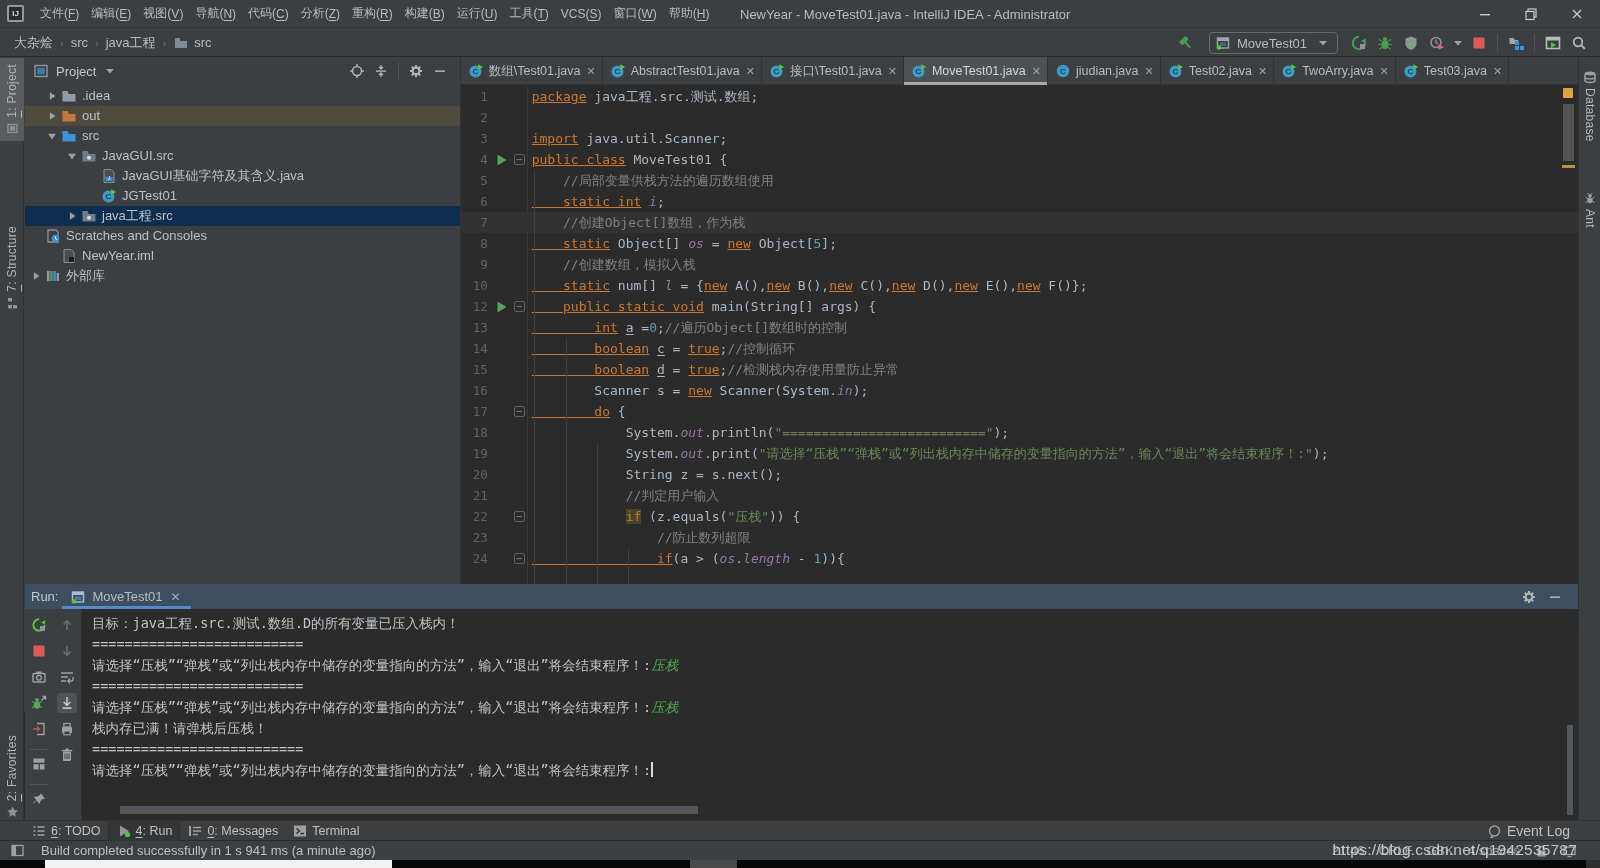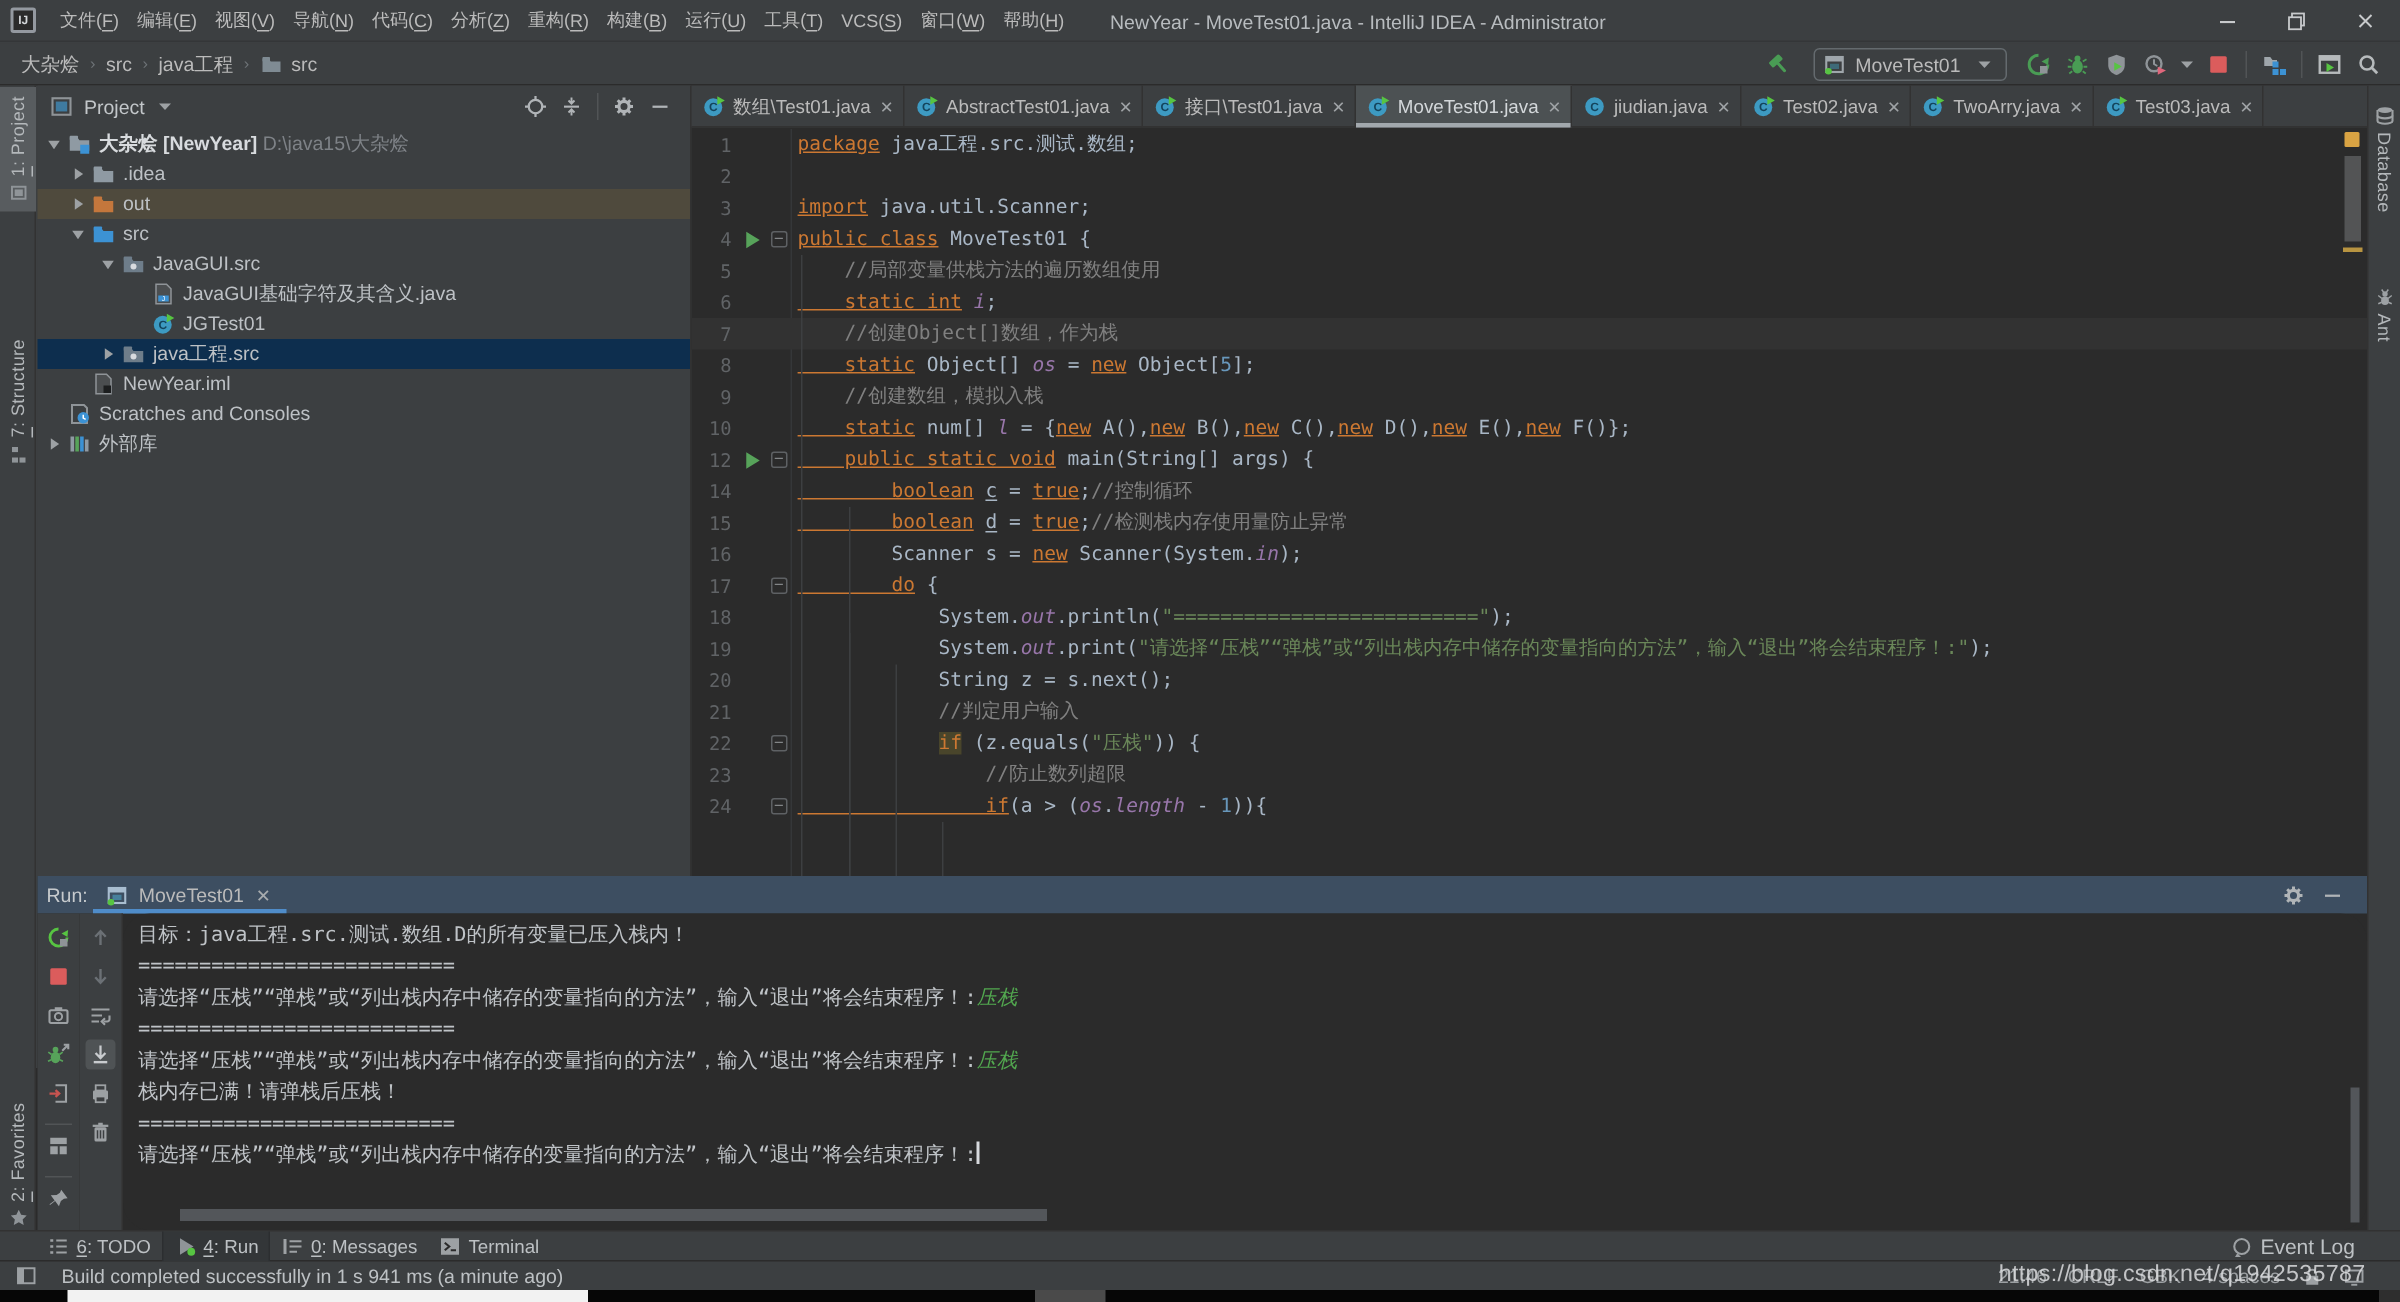--- a/index.html
+++ b/index.html
@@ -412,35 +412,20 @@
               <span class="ic">
                 <svg width="16" height="16" viewBox="0 0 16 16">
                   <rect x="3" y="7.4" width="10" height="1.5" fill="#b0b4b7"></rect>
                 </svg>
               </span>
             </div>
           </div>
       </div>
       <div id="project-tree">
           <div class="tree-row">
-            <span class="chev ic" style="left: 5px;">
-              <svg width="14" height="14" viewBox="0 0 14 14">
-                <path d="M2.5 4.5h9L7 11z" fill="#9da1a4"></path>
-              </svg>
-            </span>
-            <span class="ticon ic" style="left: 20px;">
-              <svg width="16" height="16" viewBox="0 0 16 16">
-                <path d="M1.5 3.5h5l1.5 2h6.5v7H1.5z" fill="#8f9aa3"></path>
-                <rect x="1.5" y="2.5" width="5.5" height="3" rx="0.5" fill="#8f9aa3"></rect>
-                <rect x="8.5" y="8.5" width="6" height="6" fill="#3c92d4"></rect>
-              </svg>
-            </span>
-            <span class="tlabel tree-root-label" style="left: 41px;"><b>大杂烩 [NewYear]</b><span class="suffix"> D:\java15\大杂烩</span></span>
-          </div>
-          <div class="tree-row">
             <span class="chev ic" style="left: 21px;">
               <svg width="14" height="14" viewBox="0 0 14 14">
                 <path d="M4.5 2.5l6.5 4.5-6.5 4.5z" fill="#9da1a4"></path>
               </svg>
             </span>
             <span class="ticon ic" style="left: 36px;">
               <svg width="16" height="16" viewBox="0 0 16 16">
                 <path d="M1.5 4h5l1.5 2h6.5v7.5H1.5z" fill="#8f9aa3"></path>
                 <rect x="1.5" y="3" width="5.5" height="3" rx="0.5" fill="#8f9aa3"></rect>
               </svg>
@@ -519,37 +504,37 @@
             <span class="ticon ic" style="left: 56px;">
               <svg width="16" height="16" viewBox="0 0 16 16">
                 <path d="M1.5 4h5l1.5 2h6.5v7.5H1.5z" fill="#6e7d8a"></path>
                 <rect x="1.5" y="3" width="5.5" height="3" rx="0.5" fill="#6e7d8a"></rect>
                 <circle cx="8" cy="9.7" r="2" fill="#d7dade"></circle>
               </svg>
             </span>
             <span class="tlabel" style="left: 77px;">java工程.src</span>
           </div>
           <div class="tree-row">
-            <span class="ticon ic" style="left: 36px;">
-              <svg width="16" height="16" viewBox="0 0 16 16">
-                <path d="M3 1.5h7l3 3V14.5H3z" fill="#4b4e50" stroke="#8f9498" stroke-width="1"></path>
-                <rect x="8" y="9" width="5" height="5" fill="#1c1e1f"></rect>
-              </svg>
-            </span>
-            <span class="tlabel" style="left: 57px;">NewYear.iml</span>
-          </div>
-          <div class="tree-row">
             <span class="ticon ic" style="left: 20px;">
               <svg width="16" height="16" viewBox="0 0 16 16">
                 <path d="M3 2h8l2 2v10H3z" fill="none" stroke="#8f9498" stroke-width="1.3"></path>
                 <circle cx="10.5" cy="10.5" r="3.8" fill="#3c92d4"></circle>
                 <path d="M10.5 8.5v2.2l1.6.9" stroke="#fff" stroke-width="1" fill="none"></path>
               </svg>
             </span>
             <span class="tlabel" style="left: 41px;">Scratches and Consoles</span>
+          </div>
+          <div class="tree-row">
+            <span class="ticon ic" style="left: 36px;">
+              <svg width="16" height="16" viewBox="0 0 16 16">
+                <path d="M3 1.5h7l3 3V14.5H3z" fill="#4b4e50" stroke="#8f9498" stroke-width="1"></path>
+                <rect x="8" y="9" width="5" height="5" fill="#1c1e1f"></rect>
+              </svg>
+            </span>
+            <span class="tlabel" style="left: 57px;">NewYear.iml</span>
           </div>
           <div class="tree-row">
             <span class="chev ic" style="left: 5px;">
               <svg width="14" height="14" viewBox="0 0 14 14">
                 <path d="M4.5 2.5l6.5 4.5-6.5 4.5z" fill="#9da1a4"></path>
               </svg>
             </span>
             <span class="ticon ic" style="left: 20px;">
               <svg width="16" height="16" viewBox="0 0 16 16">
                 <rect x="2" y="3" width="2.4" height="10" fill="#8f9aa3"></rect>
@@ -663,20 +648,21 @@
                 </svg></span><span class="foldmark">–</span></div><span class="code-text"><span class="tok-k">public class</span><span class="tok-t"> MoveTest01 {</span></span></div>
           <div class="code-line"><div class="gutter"><span class="lnum">5</span></div><span class="code-text"><span class="tok-c">    //局部变量供栈方法的遍历数组使用</span></span></div>
           <div class="code-line"><div class="gutter"><span class="lnum">6</span></div><span class="code-text"><span class="tok-k">    static int</span><span class="tok-f"> i</span><span class="tok-t">;</span></span></div>
           <div class="code-line cur"><div class="gutter"><span class="lnum">7</span></div><span class="code-text"><span class="tok-c">    //创建Object[]数组，作为栈</span></span></div>
           <div class="code-line"><div class="gutter"><span class="lnum">8</span></div><span class="code-text"><span class="tok-k">    static</span><span class="tok-t"> Object[] </span><span class="tok-f">os</span><span class="tok-t"> = </span><span class="tok-k">new</span><span class="tok-t"> Object[</span><span class="tok-n">5</span><span class="tok-t">];</span></span></div>
           <div class="code-line"><div class="gutter"><span class="lnum">9</span></div><span class="code-text"><span class="tok-c">    //创建数组，模拟入栈</span></span></div>
           <div class="code-line"><div class="gutter"><span class="lnum">10</span></div><span class="code-text"><span class="tok-k">    static</span><span class="tok-t"> num[] </span><span class="tok-f">l</span><span class="tok-t"> = {</span><span class="tok-k">new</span><span class="tok-t"> A(),</span><span class="tok-k">new</span><span class="tok-t"> B(),</span><span class="tok-k">new</span><span class="tok-t"> C(),</span><span class="tok-k">new</span><span class="tok-t"> D(),</span><span class="tok-k">new</span><span class="tok-t"> E(),</span><span class="tok-k">new</span><span class="tok-t"> F()};</span></span></div>
           <div class="code-line"><div class="gutter"><span class="lnum">12</span><span class="runmark ic"><svg width="13" height="13" viewBox="0 0 13 13">
                   <path d="M2.5 1.5l9 5.5-9 5.5z" fill="#57a35a"></path>
                 </svg></span><span class="foldmark">–</span></div><span class="code-text"><span class="tok-k">    public static void</span><span class="tok-t"> main(String[] args) {</span></span></div>
+          <div class="code-line"><div class="gutter"><span class="lnum">13</span></div><span class="code-text"><span class="tok-k">        int</span><span class="tok-t"> </span><span class="tok-l">a</span><span class="tok-t"> =</span><span class="tok-n">0</span><span class="tok-t">;</span><span class="tok-c">//遍历Object[]数组时的控制</span></span></div>
           <div class="code-line"><div class="gutter"><span class="lnum">14</span></div><span class="code-text"><span class="tok-k">        boolean</span><span class="tok-t"> </span><span class="tok-l">c</span><span class="tok-t"> = </span><span class="tok-k">true</span><span class="tok-t">;</span><span class="tok-c">//控制循环</span></span></div>
           <div class="code-line"><div class="gutter"><span class="lnum">15</span></div><span class="code-text"><span class="tok-k">        boolean</span><span class="tok-t"> </span><span class="tok-l">d</span><span class="tok-t"> = </span><span class="tok-k">true</span><span class="tok-t">;</span><span class="tok-c">//检测栈内存使用量防止异常</span></span></div>
           <div class="code-line"><div class="gutter"><span class="lnum">16</span></div><span class="code-text"><span class="tok-t">        Scanner s = </span><span class="tok-k">new</span><span class="tok-t"> Scanner(System.</span><span class="tok-f">in</span><span class="tok-t">);</span></span></div>
           <div class="code-line"><div class="gutter"><span class="lnum">17</span><span class="foldmark">–</span></div><span class="code-text"><span class="tok-k">        do</span><span class="tok-t"> {</span></span></div>
           <div class="code-line"><div class="gutter"><span class="lnum">18</span></div><span class="code-text"><span class="tok-t">            System.</span><span class="tok-f">out</span><span class="tok-t">.println(</span><span class="tok-s">"=========================="</span><span class="tok-t">);</span></span></div>
           <div class="code-line"><div class="gutter"><span class="lnum">19</span></div><span class="code-text"><span class="tok-t">            System.</span><span class="tok-f">out</span><span class="tok-t">.print(</span><span class="tok-s">"请选择“压栈”“弹栈”或“列出栈内存中储存的变量指向的方法”，输入“退出”将会结束程序！:"</span><span class="tok-t">);</span></span></div>
           <div class="code-line"><div class="gutter"><span class="lnum">20</span></div><span class="code-text"><span class="tok-t">            String z = s.next();</span></span></div>
           <div class="code-line"><div class="gutter"><span class="lnum">21</span></div><span class="code-text"><span class="tok-c">            //判定用户输入</span></span></div>
           <div class="code-line"><div class="gutter"><span class="lnum">22</span><span class="foldmark">–</span></div><span class="code-text"><span class="tok-t">            </span><span class="tok-hk">if</span><span class="tok-t"> (z.equals(</span><span class="tok-s">"压栈"</span><span class="tok-t">)) {</span></span></div>
           <div class="code-line"><div class="gutter"><span class="lnum">23</span></div><span class="code-text"><span class="tok-c">                //防止数列超限</span></span></div>

